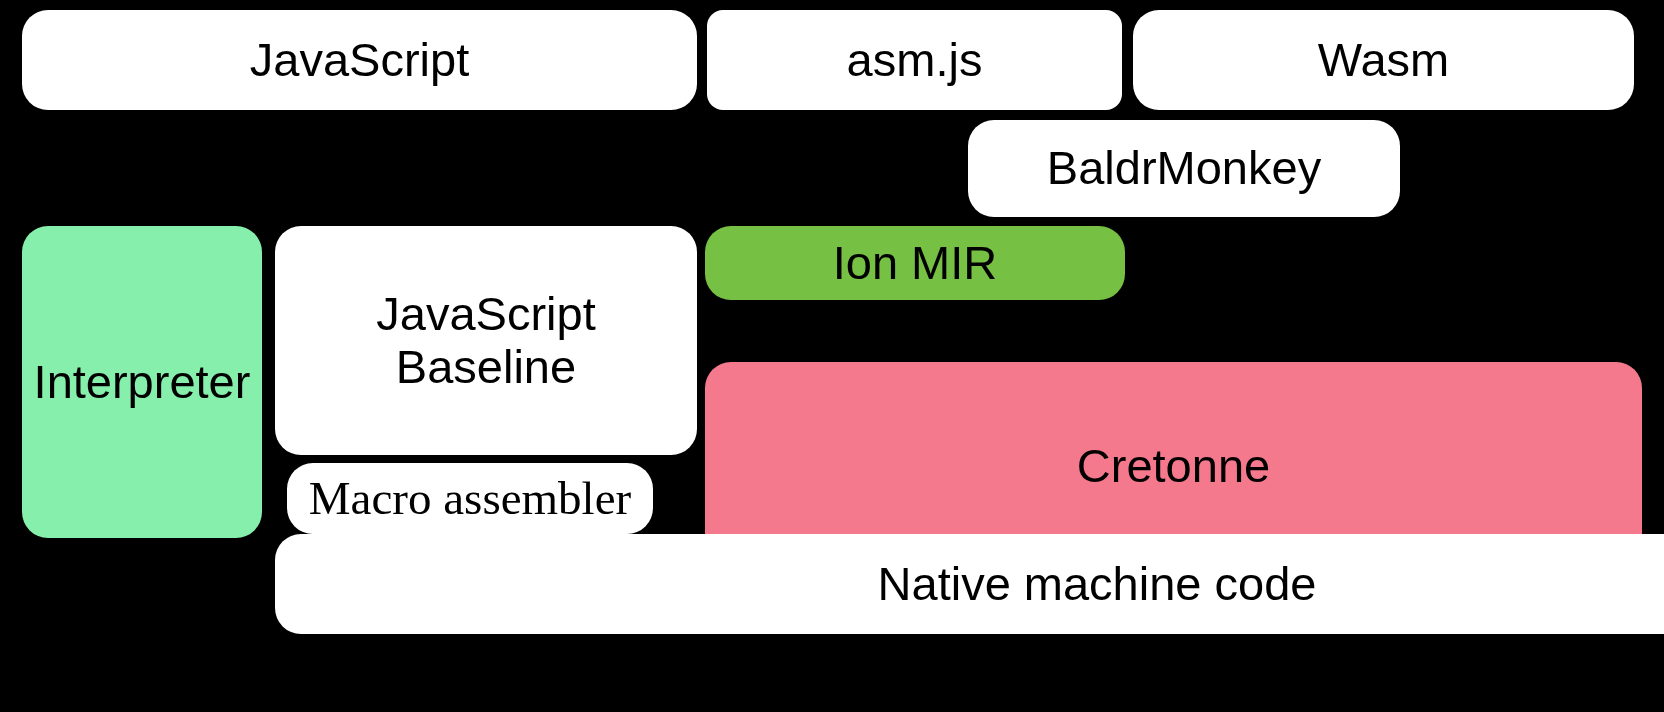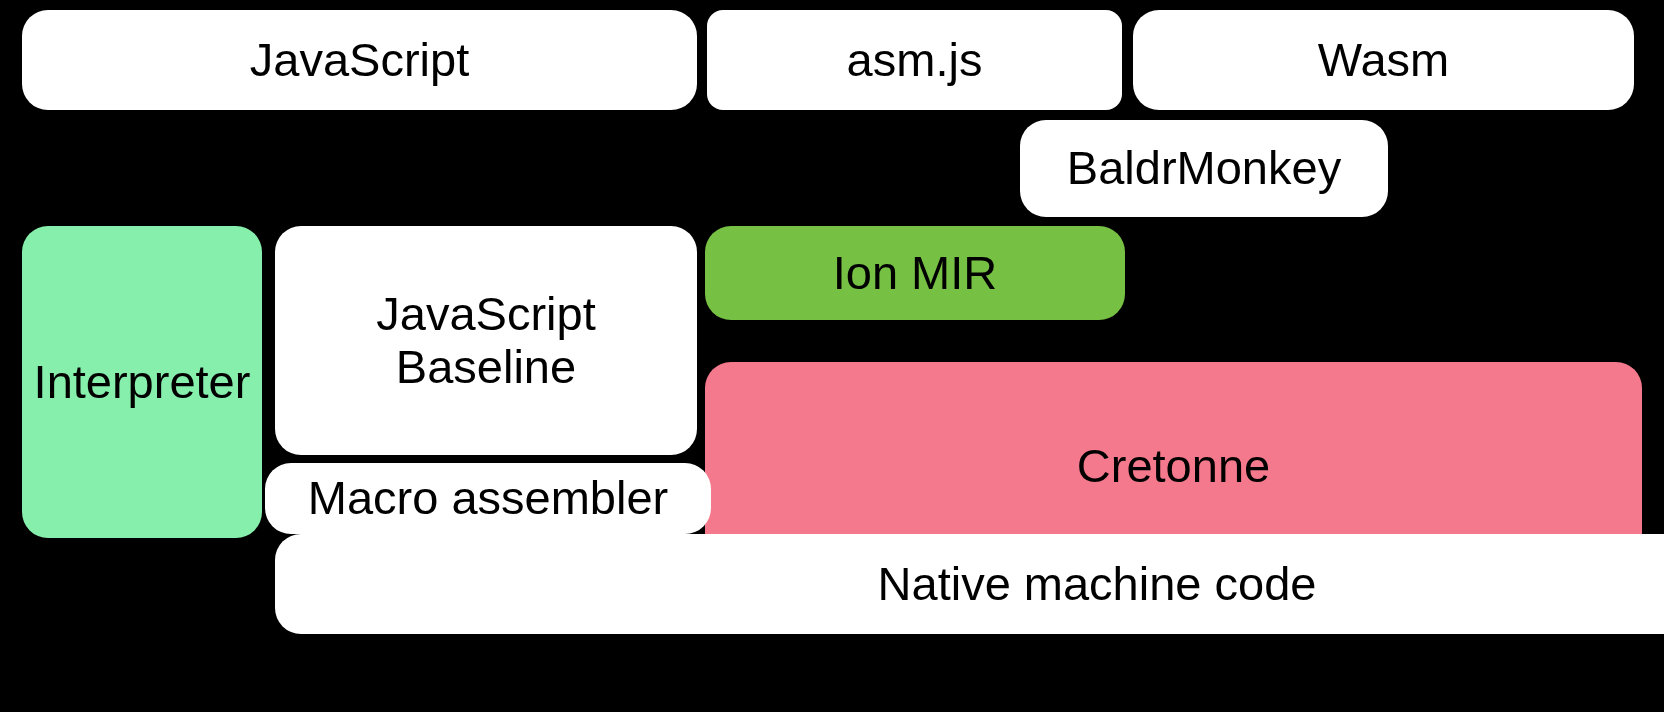--- a/index.html
+++ b/index.html
@@ -37,21 +37,21 @@
   .box.green  { background: #76c043; }
   .box.pink   { background: #f5798c; }
 </style>
 </head>
 <body>
 
 <div id="stage">
     <div class="box" style="left: 22px; top: 10px; width: 675px; height: 100px;">JavaScript</div>
     <div class="box" style="left: 707px; top: 10px; width: 415px; height: 100px; border-radius: 16px;">asm.js</div>
     <div class="box" style="left: 1133px; top: 10px; width: 501px; height: 100px;">Wasm</div>
-    <div class="box" style="left: 1020px; top: 120px; width: 368px; height: 97px;">BaldrMonkey</div>
+    <div class="box" style="left: 968px; top: 120px; width: 432px; height: 97px;">BaldrMonkey</div>
     <div class="box gray" style="left: 22px; top: 226px; width: 240px; height: 312px;">Interpreter</div>
     <div class="box" style="left: 275px; top: 226px; width: 422px; height: 229px;">JavaScript
 Baseline</div>
-    <div class="box green" style="left: 705px; top: 226px; width: 420px; height: 94px;">Ion MIR</div>
+    <div class="box green" style="left: 705px; top: 226px; width: 420px; height: 74px;">Ion MIR</div>
     <div class="box pink" style="left: 705px; top: 330px; width: 937px; height: 208px; margin-top: 32px;">Cretonne</div>
-    <div class="box" style="left: 265px; top: 463px; width: 446px; height: 71px;">Macro assembler</div>
+    <div class="box" style="left: 287px; top: 463px; width: 366px; height: 71px; font-family: Liberation Serif, serif;">Macro assembler</div>
     <div class="box" style="left: 275px; top: 534px; width: 1644px; height: 100px;">Native machine code</div>
   </div>
 
 </body></html>

